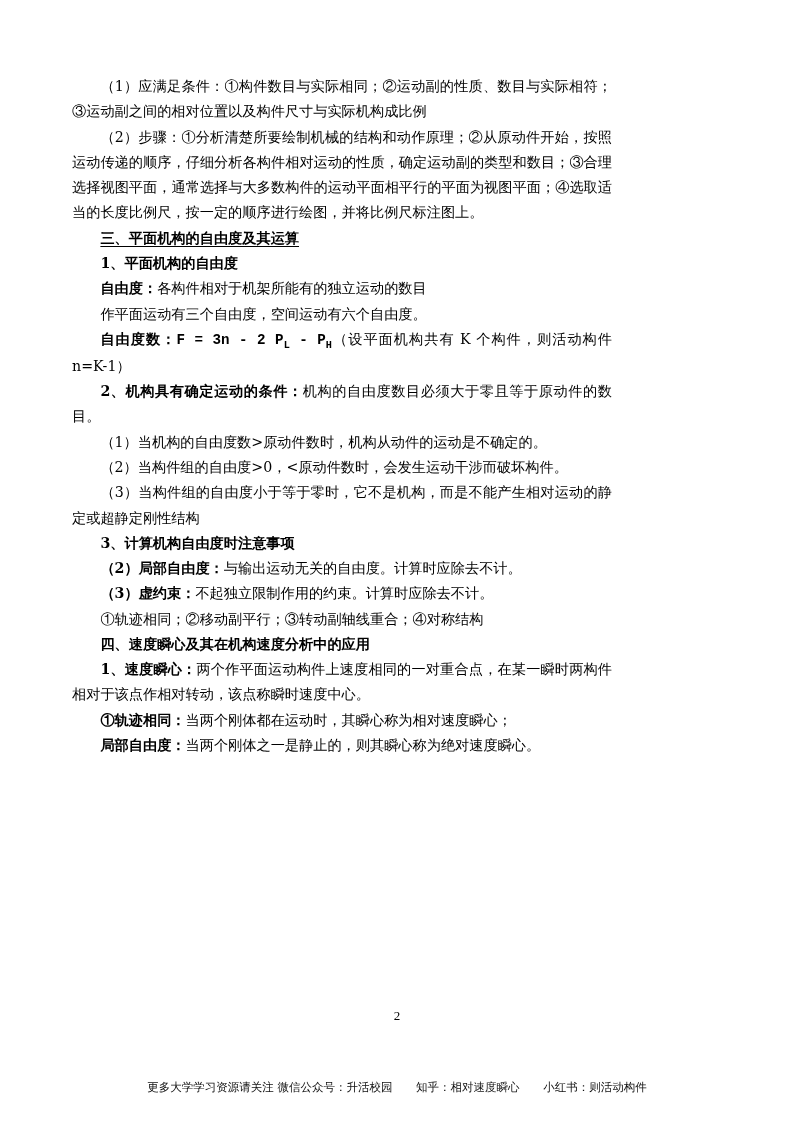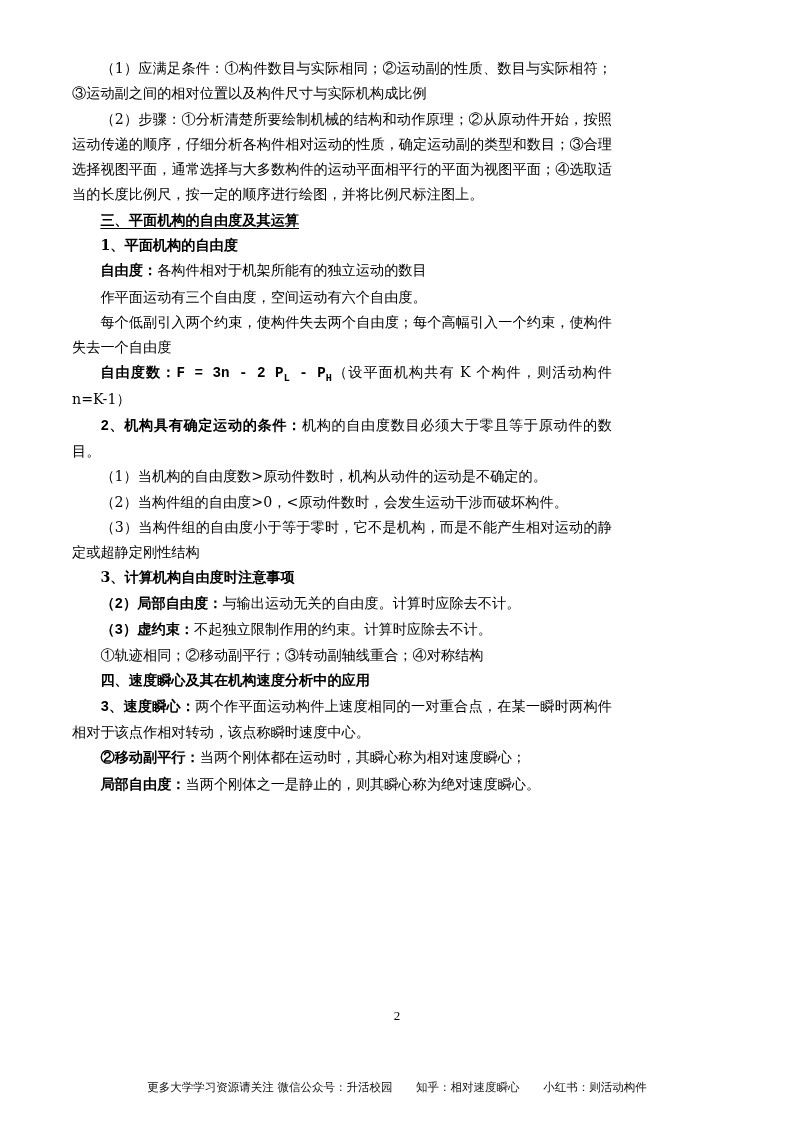--- a/index.html
+++ b/index.html
@@ -14,34 +14,33 @@
     color: #000000;
     position: relative;
     overflow: hidden;
   }
   .page {
     position: absolute;
     left: 0; top: 0;
     width: 684px;
     height: 1122px;
     box-sizing: border-box;
-    padding: 56px 72px 0 72px;
+    padding: 74px 72px 0 72px;
   }
   .doc-body {
     font-size: 14.2px;
     line-height: 1.78;
     text-align: justify;
   }
   .p {
     margin: 0;
     text-indent: 2em;
   }
   .bold {
     font-weight: bold;
-    font-family: Liberation Mono, monospace;
   }
   .heading-underline {
     font-weight: bold;
     text-decoration: underline;
     text-underline-offset: 3px;
   }
   .sub-head {
     font-weight: bold;
   }
   .formula {
@@ -87,21 +86,20 @@
     <p class="p">（2）步骤：①分析清楚所要绘制机械的结构和动作原理；②从原动件开始，按照运动传递的顺序，仔细分析各构件相对运动的性质，确定运动副的类型和数目；③合理选择视图平面，通常选择与大多数构件的运动平面相平行的平面为视图平面；④选取适当的长度比例尺，按一定的顺序进行绘图，并将比例尺标注图上。</p>
 
     <p class="p heading-underline">三、平面机构的自由度及其运算</p>
 
     <p class="p sub-head">1、平面机构的自由度</p>
 
     <p class="p"><span class="bold">自由度：</span><span>各构件相对于机架所能有的独立运动的数目</span></p>
 
     <p class="p">作平面运动有三个自由度，空间运动有六个自由度。</p>
 
-    <p class="p">每个低副引入两个约束，使构件失去两个自由度；每个高幅引入一个约束，使构件失去一个自由度</p>
 
     <p class="p"><span class="bold">自由度数：</span><span class="formula"><span>F = 3n - 2 P</span><sub>L</sub><span> - P</span><sub>H</sub></span><span>（设平面机构共有 K 个构件，则活动构件 n=K-1）</span></p>
 
     <p class="p"><span class="bold">2、机构具有确定运动的条件：</span><span>机构的自由度数目必须大于零且等于原动件的数目。</span></p>
 
     <p class="p">（1）当机构的自由度数&gt;原动件数时，机构从动件的运动是不确定的。</p>
 
     <p class="p">（2）当构件组的自由度&gt;0，&lt;原动件数时，会发生运动干涉而破坏构件。</p>
 
     <p class="p">（3）当构件组的自由度小于等于零时，它不是机构，而是不能产生相对运动的静定或超静定刚性结构</p>
@@ -110,23 +108,23 @@
 
 
     <p class="p"><span class="bold">（2）局部自由度：</span><span>与输出运动无关的自由度。计算时应除去不计。</span></p>
 
     <p class="p"><span class="bold">（3）虚约束：</span><span>不起独立限制作用的约束。计算时应除去不计。</span></p>
 
     <p class="p">①轨迹相同；②移动副平行；③转动副轴线重合；④对称结构</p>
 
     <p class="p sub-head">四、速度瞬心及其在机构速度分析中的应用</p>
 
-    <p class="p"><span class="bold">3、速度瞬心：</span><span>两个作平面运动构件上速度相同的一对重合点，在某一瞬时两构件相对于该点作相对转动，该点称瞬时速度中心。</span></p>
+    <p class="p"><span class="bold">1、速度瞬心：</span><span>两个作平面运动构件上速度相同的一对重合点，在某一瞬时两构件相对于该点作相对转动，该点称瞬时速度中心。</span></p>
 
-    <p class="p"><span class="bold">②移动副平行：</span><span>当两个刚体都在运动时，其瞬心称为相对速度瞬心；</span></p>
+    <p class="p"><span class="bold">①轨迹相同：</span><span>当两个刚体都在运动时，其瞬心称为相对速度瞬心；</span></p>
 
     <p class="p"><span class="bold">局部自由度：</span><span>当两个刚体之一是静止的，则其瞬心称为绝对速度瞬心。</span></p>
 
   </div>
 </div>
 
 <div class="page-number">2</div>
 
 <div class="footer">
   <span>更多大学学习资源请关注 微信公众号：升活校园</span>

